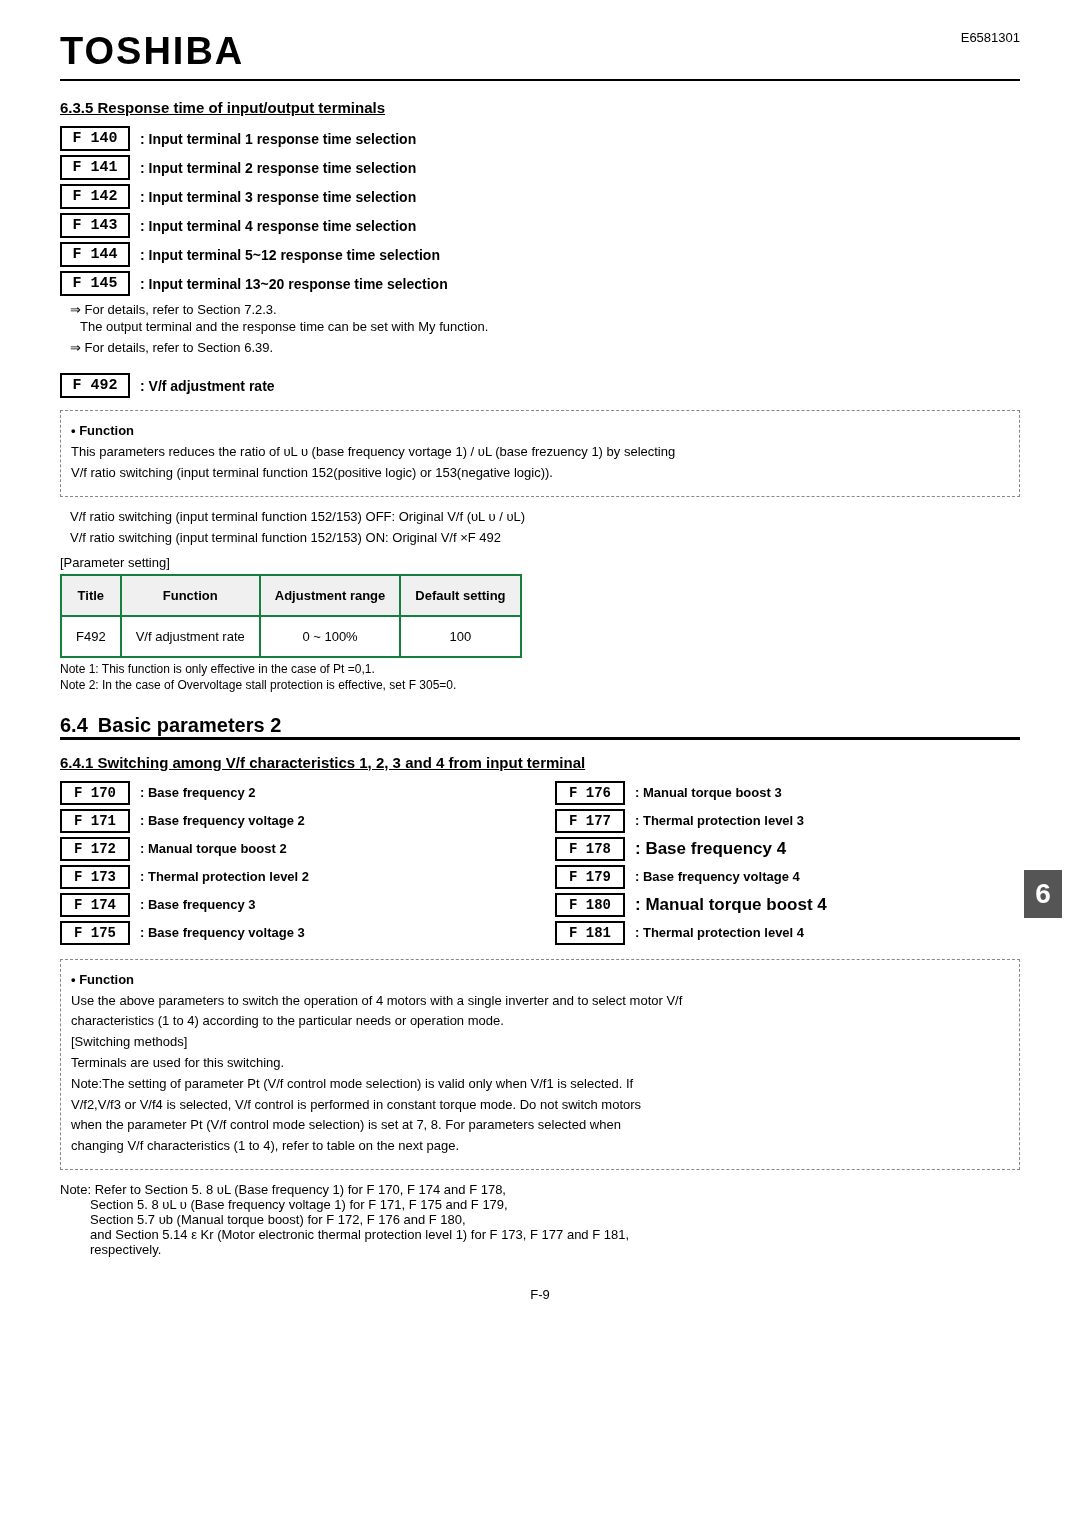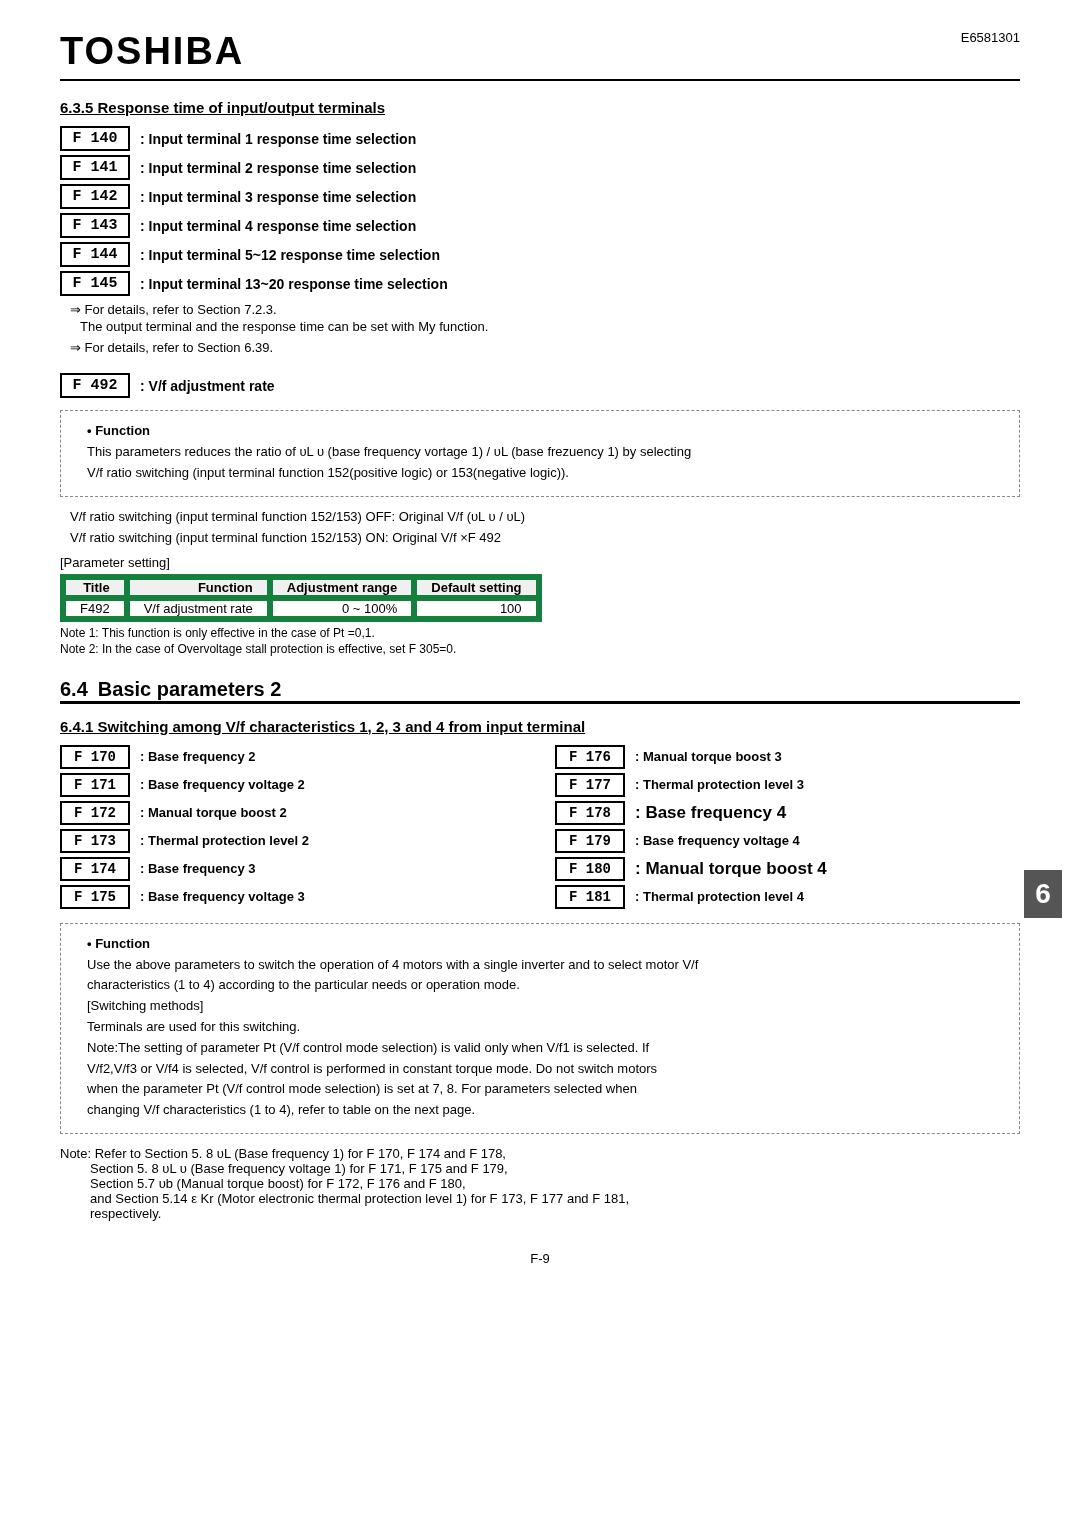--- a/index.html
+++ b/index.html
@@ -80,21 +80,21 @@
       margin-top: 14px;
       margin-bottom: 6px;
     }
     .vf-param-row {
       display: flex;
       align-items: center;
       margin-bottom: 4px;
     }
     .dashed-box {
       border: 1.5px dashed #888;
-      padding: 12px 26px;
+      padding: 12px 10px;
       margin: 12px 0;
     }
     .function-label {
       font-size: 13px;
       font-weight: bold;
       margin-bottom: 4px;
     }
     .function-text {
       font-size: 13px;
       line-height: 1.6;
@@ -107,23 +107,23 @@
       font-size: 13px;
       margin-top: 10px;
       margin-bottom: 4px;
     }
     table {
       border-collapse: collapse;
       font-size: 13px;
       margin-bottom: 4px;
     }
     table th, table td {
-      border: 6px solid #15803d;
-      padding: 0 14px;
-      text-align: right;
+      border: 2px solid #15803d;
+      padding: 12px 14px;
+      text-align: center;
     }
     table th {
       background: #f0f0f0;
       font-weight: bold;
     }
     .table-note {
       font-size: 12px;
       margin: 2px 0 2px 0;
     }
     .major-section-title {

